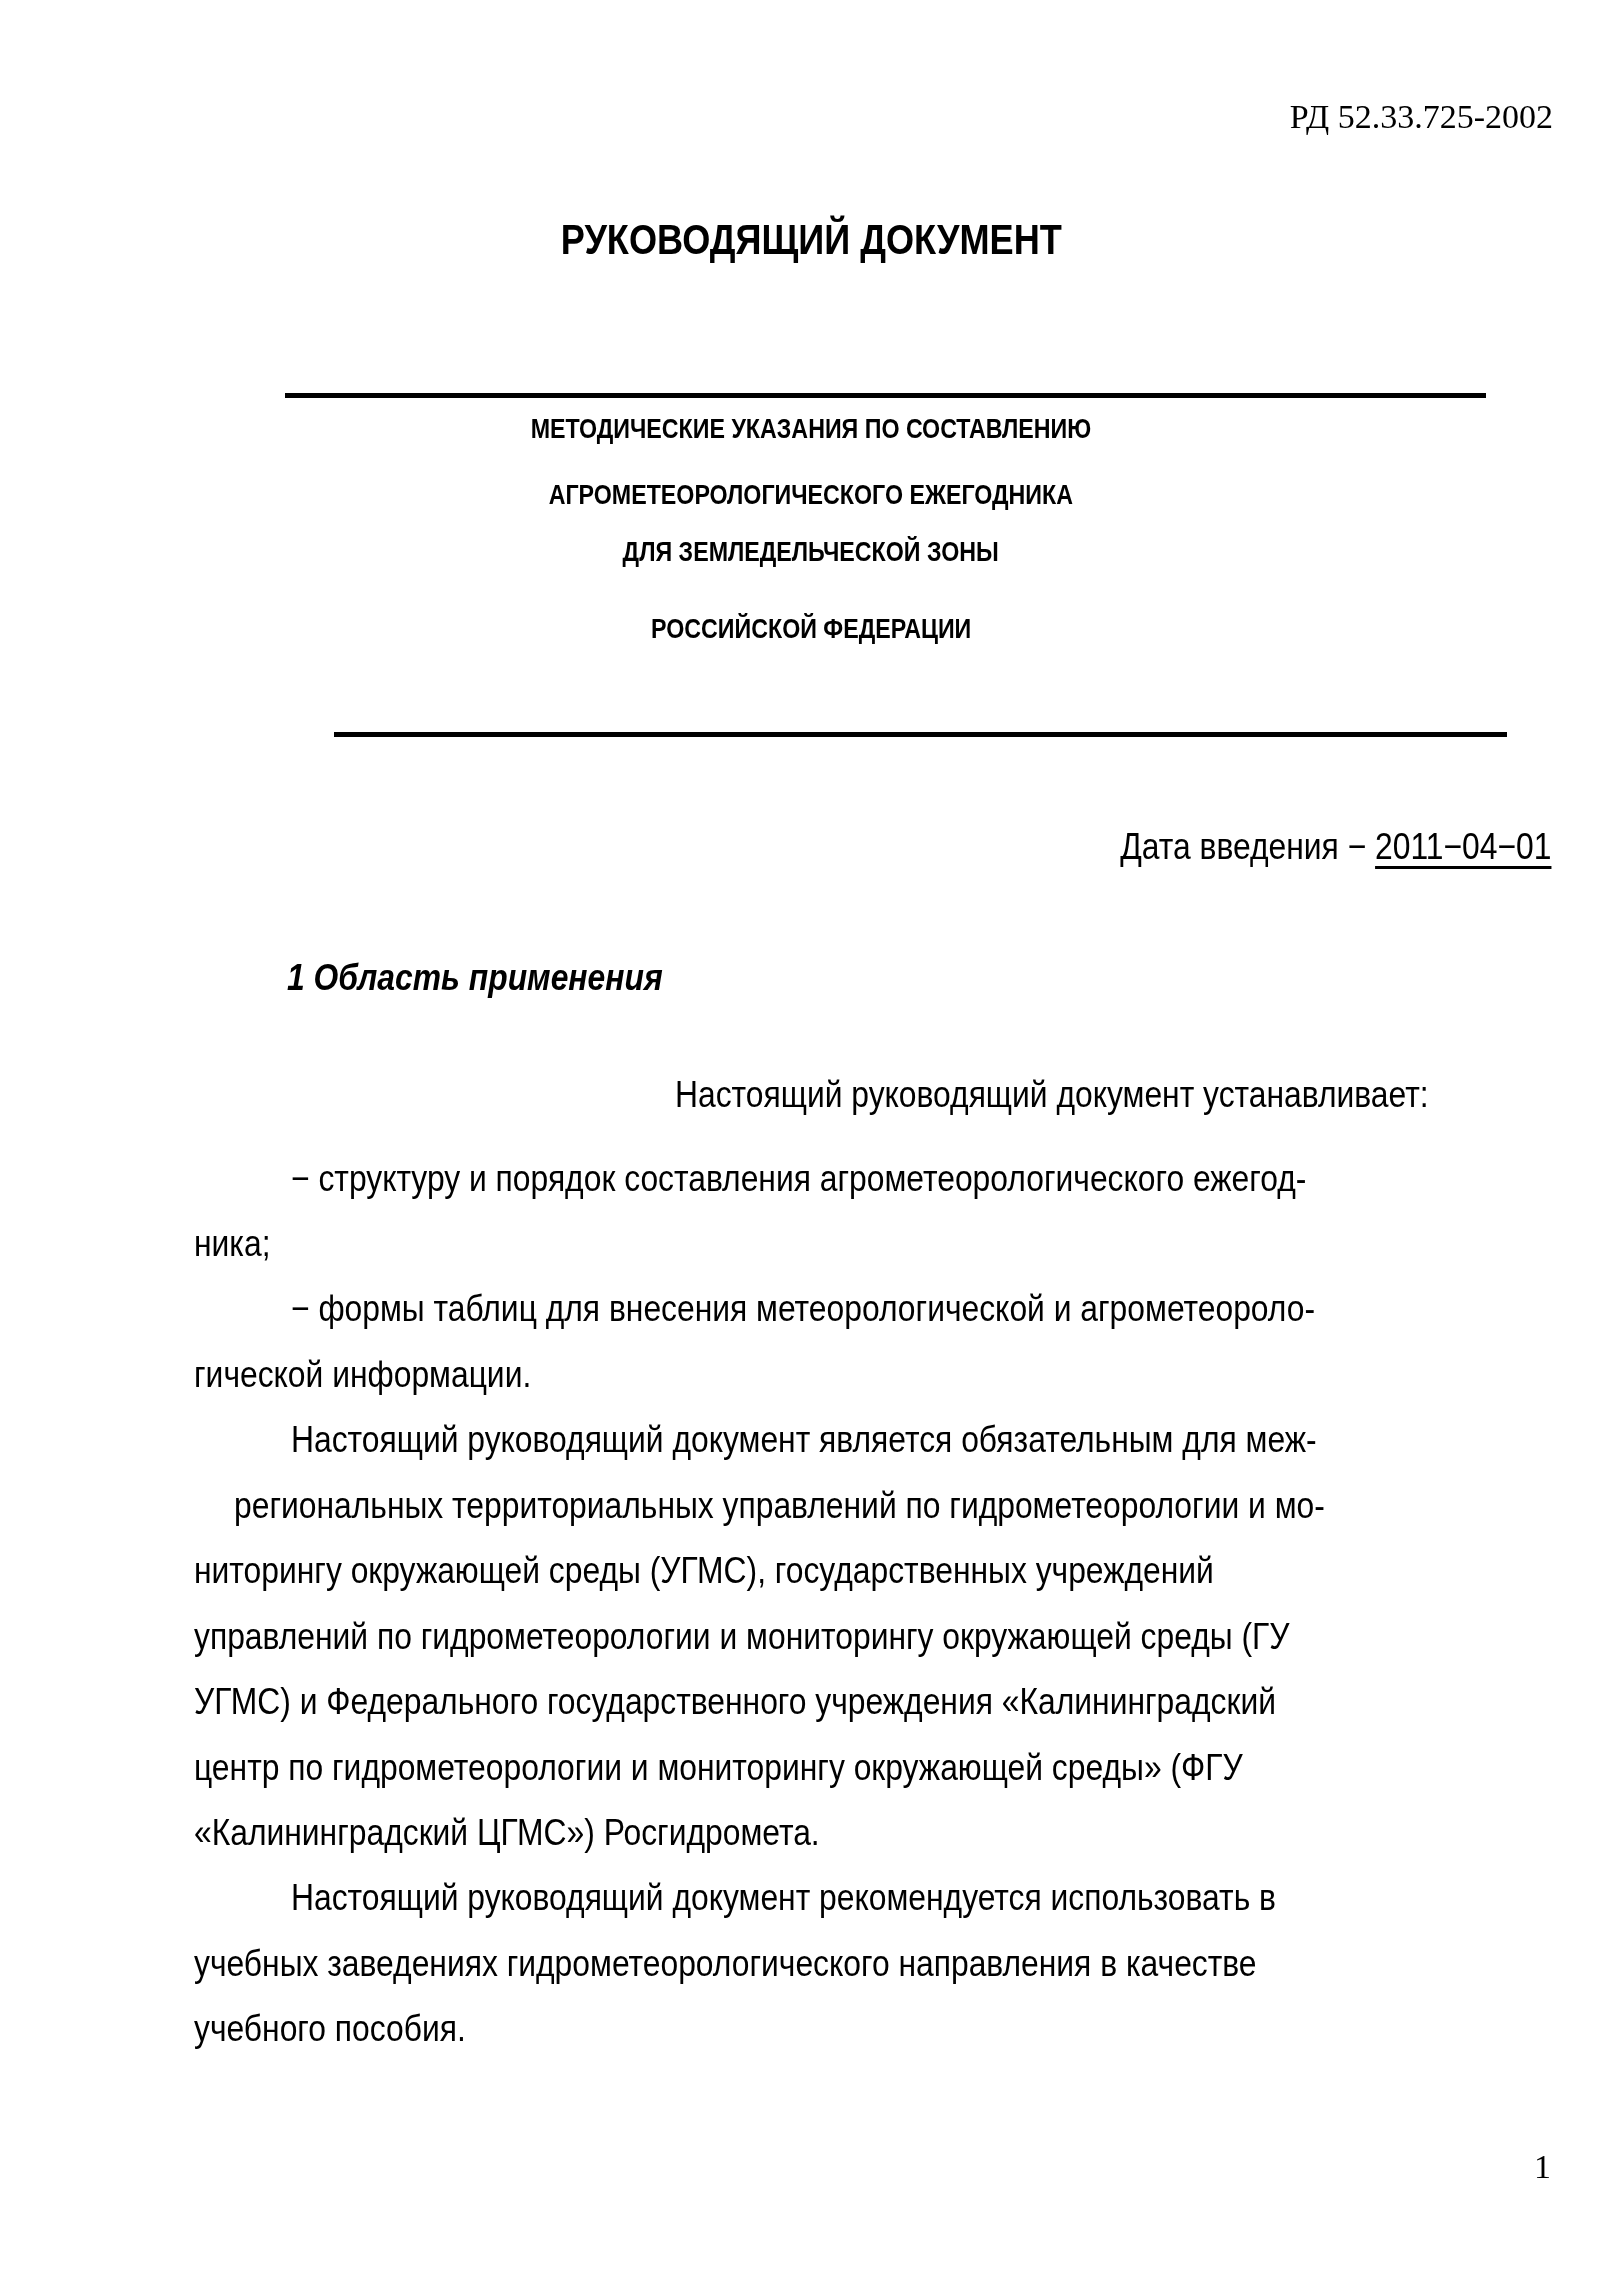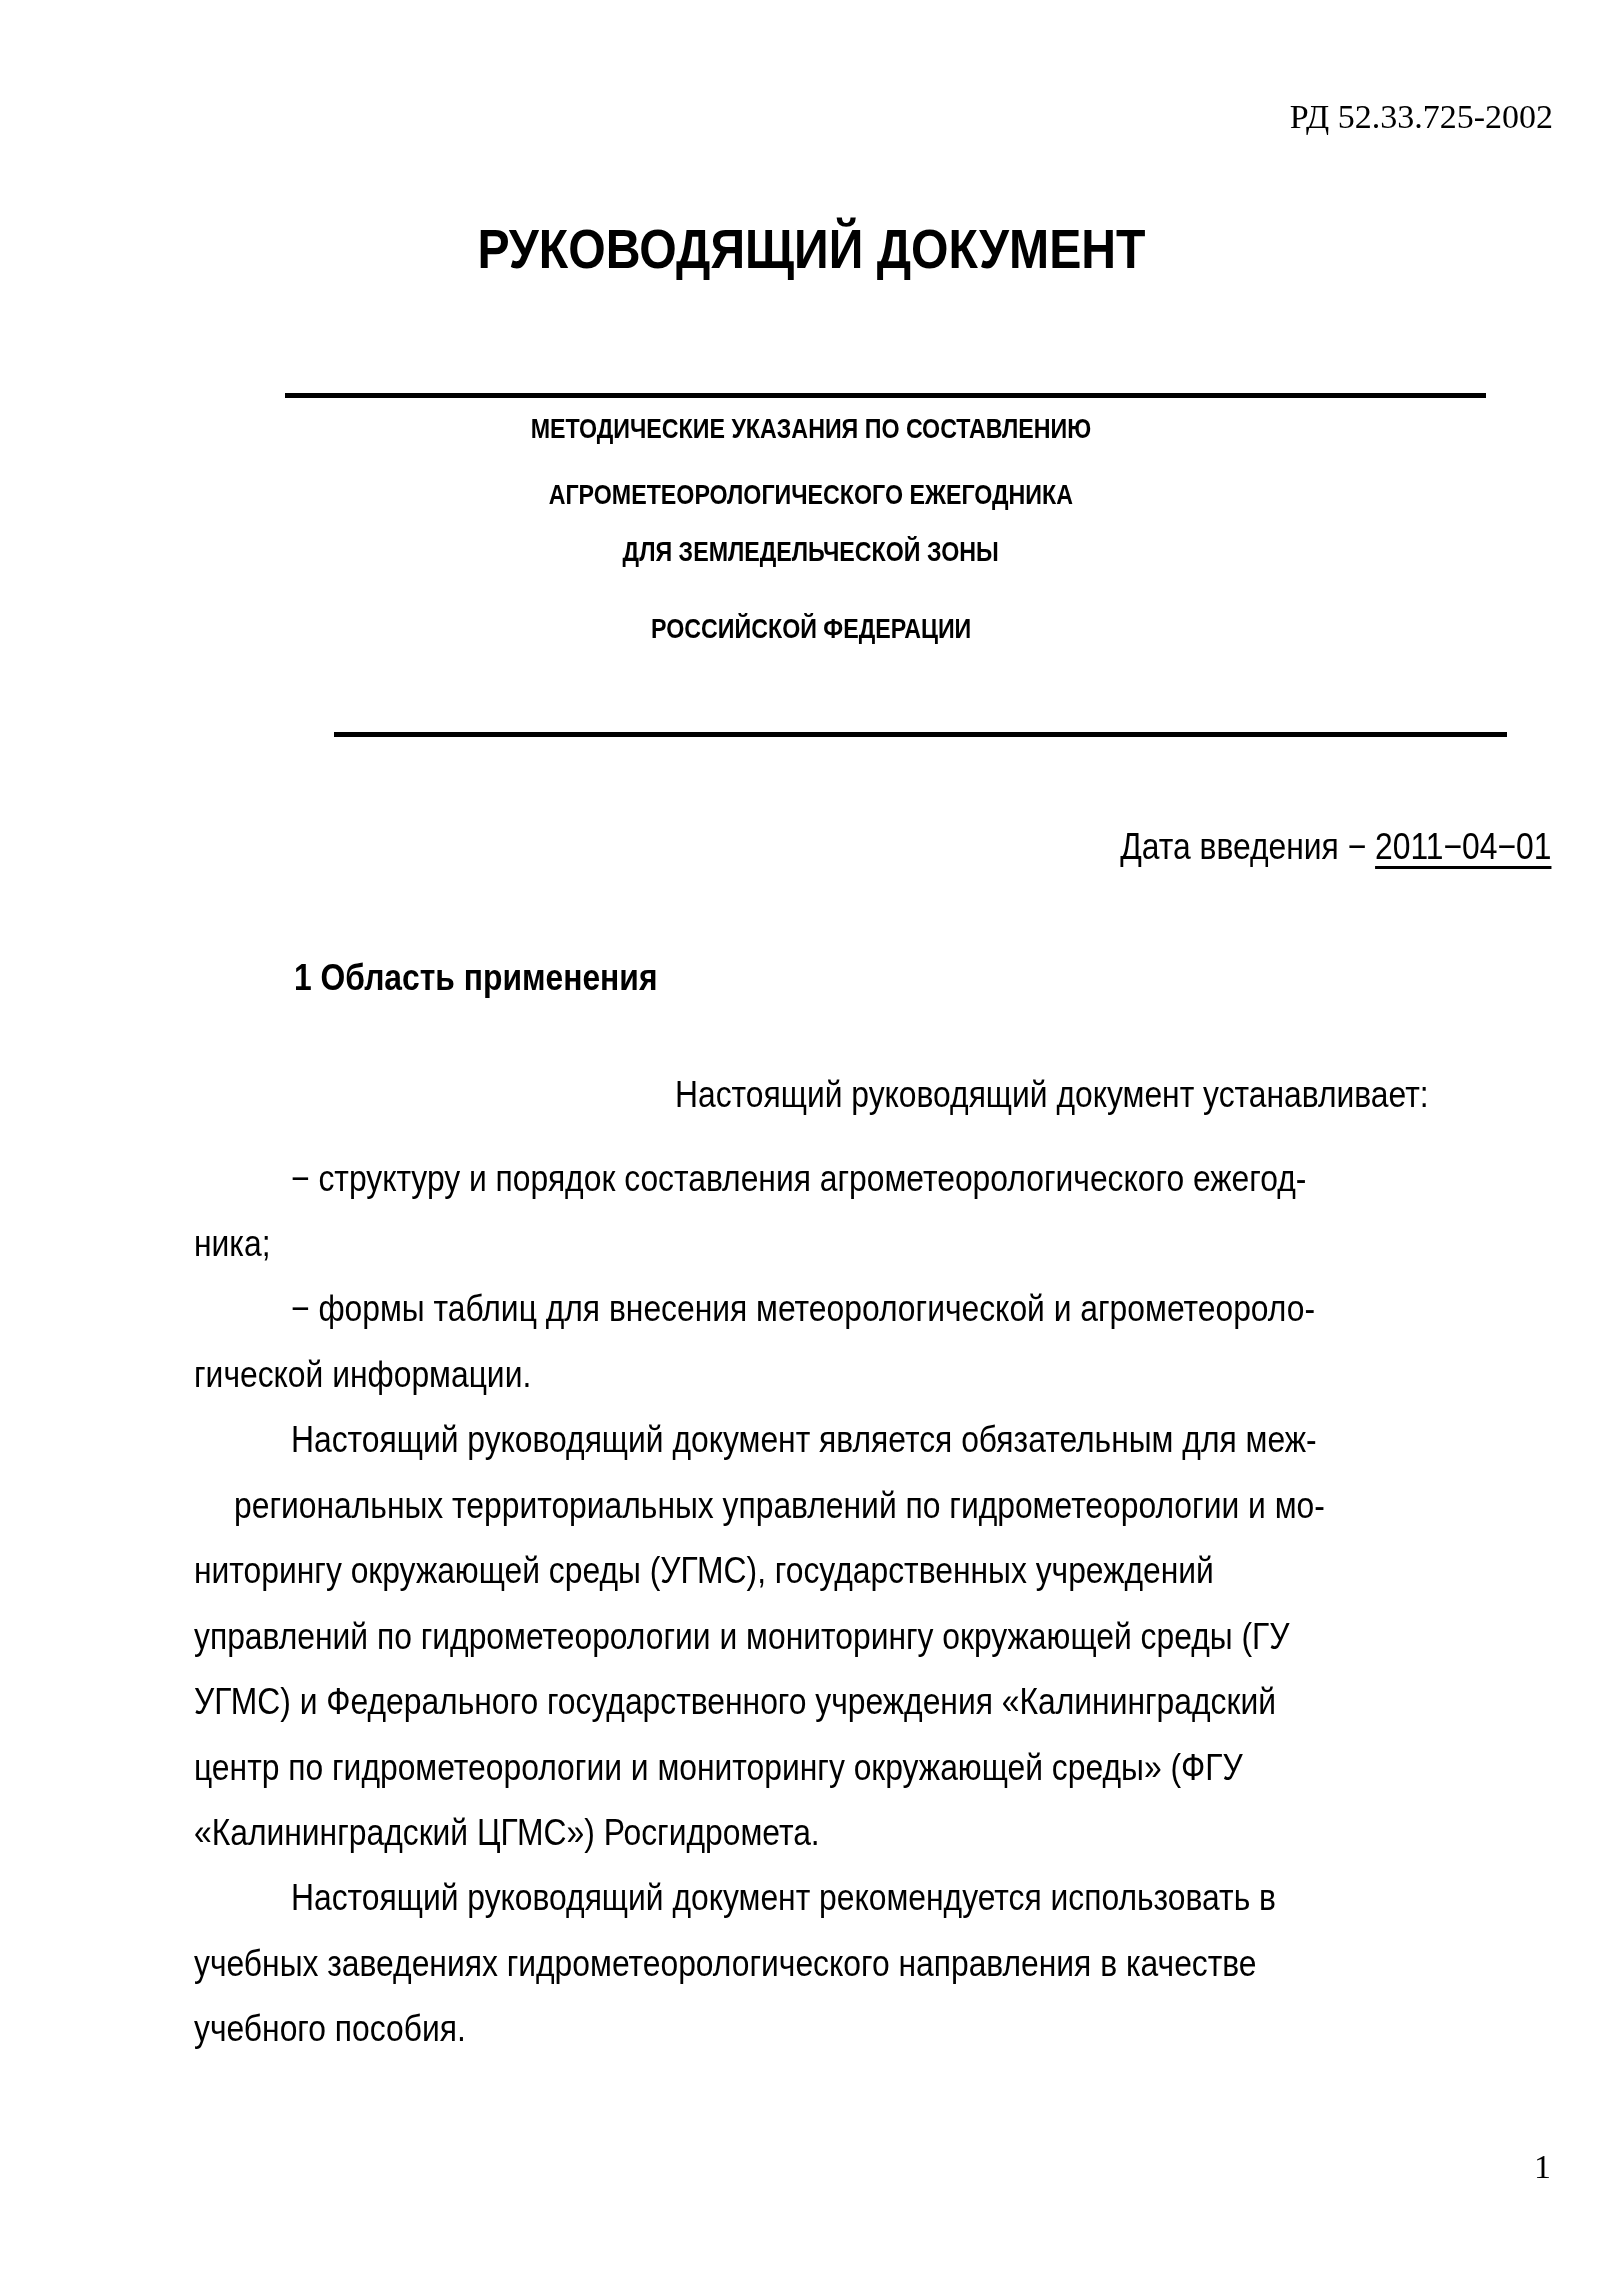--- a/index.html
+++ b/index.html
@@ -5,27 +5,27 @@
   html, body { margin:0; padding:0; background:#ffffff; }
   body { width:1622px; height:2295px; position:relative; overflow:hidden; color:#000; }
   .abs { position:absolute; }
   .serif { font-family:"Liberation Serif","DejaVu Serif",serif; }
   .sans { font-family:"Liberation Sans","DejaVu Sans",sans-serif; }
   .doc-code { right:69px; top:98px; font-size:34px; }
   .page-num { right:71px; top:2148px; font-size:34px; }
   .center-line { left:0; width:1622px; text-align:center; }
   .cond { display:inline-block; transform:scaleX(0.86); transform-origin:center; white-space:nowrap; }
   .bold { font-weight:bold; }
-  .title-main { top:216px; font-size:56px;text-decoration:underline; }
+  .title-main { top:216px; font-size:42px;text-decoration:underline; }
   .rule { height:4.6px; background:#000; }
   .subtitle { font-size:27px; }
   .date-line { right:71px; top:826px; font-size:37px; white-space:nowrap; }
   .date-line .cond { transform-origin:right center; }
   .date-val { text-decoration:underline; text-decoration-thickness:3.3px; text-underline-offset:6.5px; }
-  .section-head { left:294px; top:957px; font-size:37px; font-weight:bold; white-space:nowrap; }
+  .section-head { left:287px; top:957px; font-size:37px; font-weight:bold; white-space:nowrap;font-style:italic; }
   .section-head .cond, .para-line .cond { transform-origin:left center; }
   .para-line { left:194px; width:1356px; font-size:37px; height:46px; line-height:46px; white-space:nowrap; }
   .indent { left:291px; width:1260px; }
 </style>
 </head>
 <body>
 
 <div class="abs serif doc-code">РД 52.33.725-2002</div>
 
 <div class="abs sans bold center-line title-main">

